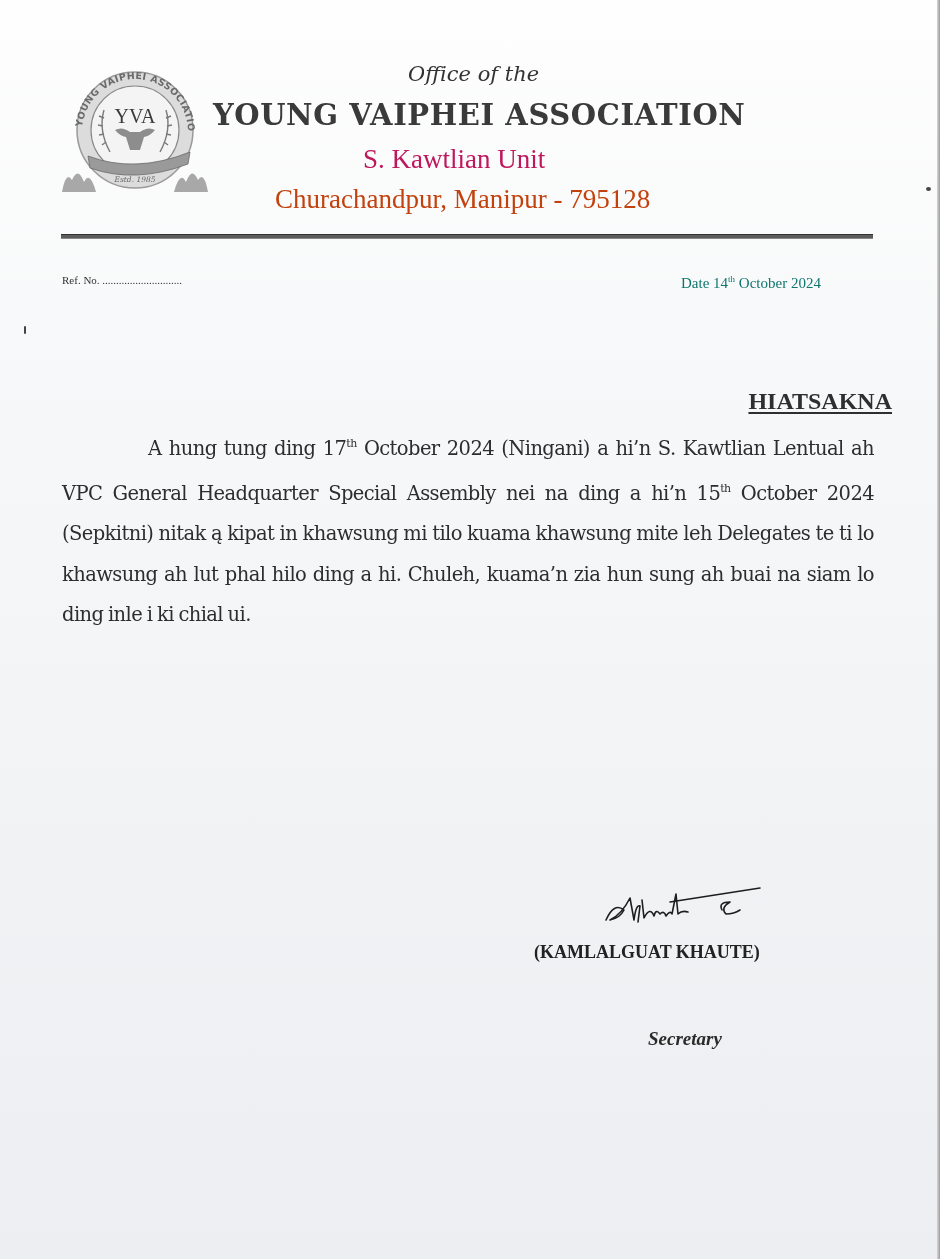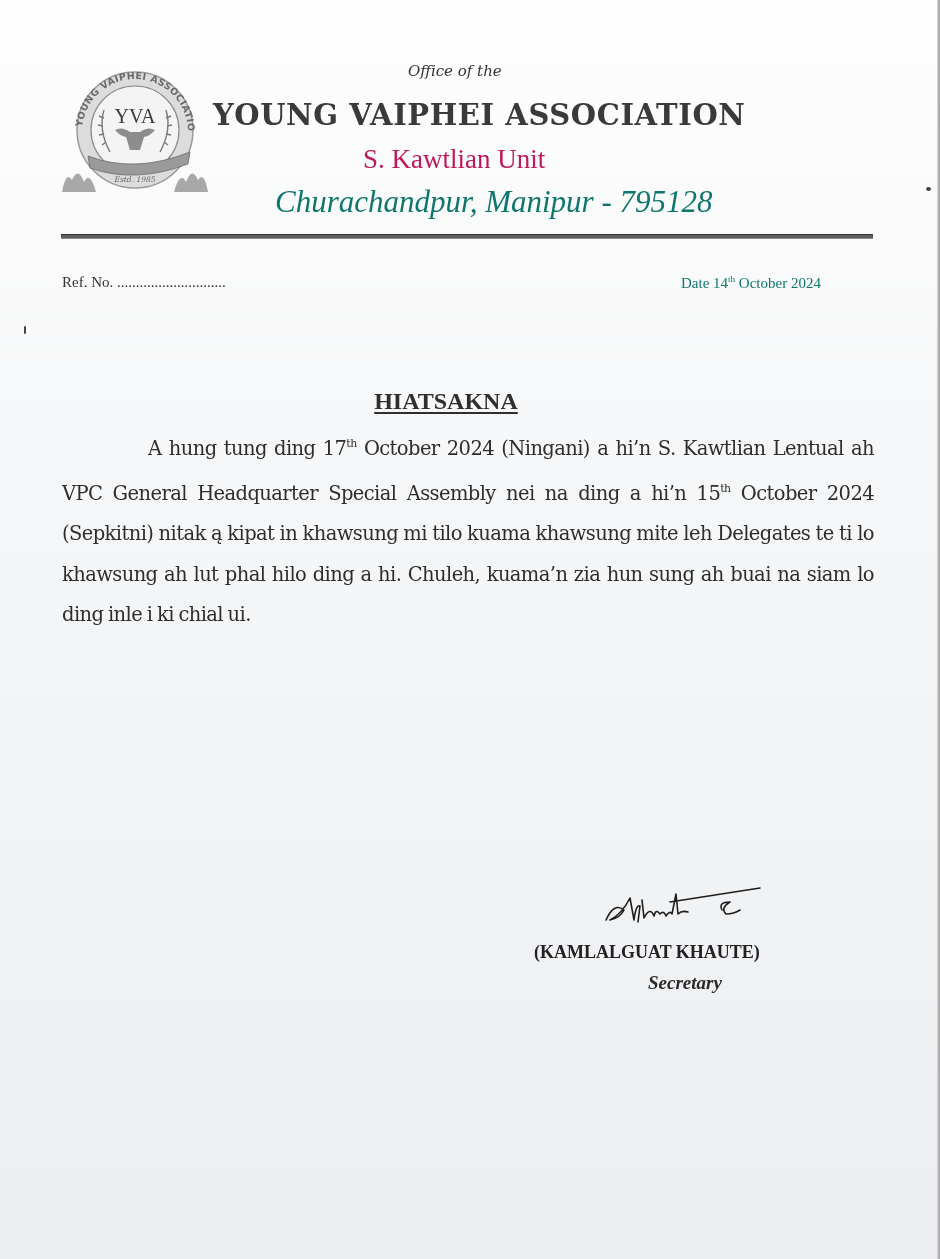--- a/index.html
+++ b/index.html
@@ -52,68 +52,67 @@
       position: absolute;
       left: 363px; top: 144px;
       font-size: 27px;
       color: #be185d;
       white-space: nowrap;
       text-align: right;
     }
     .address {
       position: absolute;
       left: 275px; top: 184px;
-      font-size: 31px;
-      color: #0f766e;
-      white-space: nowrap;
-      font-style: italic;
+      font-size: 27px;
+      color: #c2410c;
+      white-space: nowrap;
     }
     .office-line {
       position: absolute;
       left: 408px; top: 62px;
       font-family: "DejaVu Serif", serif;
       font-style: italic;
-      font-size: 15px;
+      font-size: 21px;
       color: #333;
       white-space: nowrap;
     }
 
     
     .divider {
       position: absolute;
       left: 61px; top: 234px;
       width: 812px; height: 3px;
       background: #5c5c5c;
       border-top: 1px solid #333;
       border-bottom: 1px solid #888;
     }
 
     
     .ref {
       position: absolute;
       left: 62px; top: 274px;
-      font-size: 15px;
+      font-size: 11px;
       color: #333;
       white-space: nowrap;
     }
     .date {
       position: absolute;
       left: 681px; top: 274px;
       font-size: 15px;
       color: #0f766e;
       white-space: nowrap;
     }
     .date sup { font-size: 9px; }
 
     
     .heading {
       position: absolute;
       left: 0; width: 892px;
       top: 388px;
-      text-align: center;
+      text-align: right;
       font-family: "Liberation Serif", serif;
       font-weight: bold;
       font-size: 24px;
       color: #2f2f2f;
     }
     .heading span {
       text-decoration: underline;
       text-decoration-thickness: 2px;
       text-underline-offset: 3px;
     }
@@ -144,21 +143,21 @@
       position: absolute;
       left: 534px; top: 942px;
       font-family: "Liberation Serif", serif;
       font-weight: bold;
       font-size: 18px;
       color: #222;
       white-space: nowrap;
     }
     .signer-title {
       position: absolute;
-      left: 648px; top: 972px;
+      left: 648px; top: 1028px;
       font-family: "Liberation Serif", serif;
       font-style: italic;
       font-weight: bold;
       font-size: 19px;
       color: #2a2a2a;
       white-space: nowrap;
     }
   </style>
 </head>
 <body>

